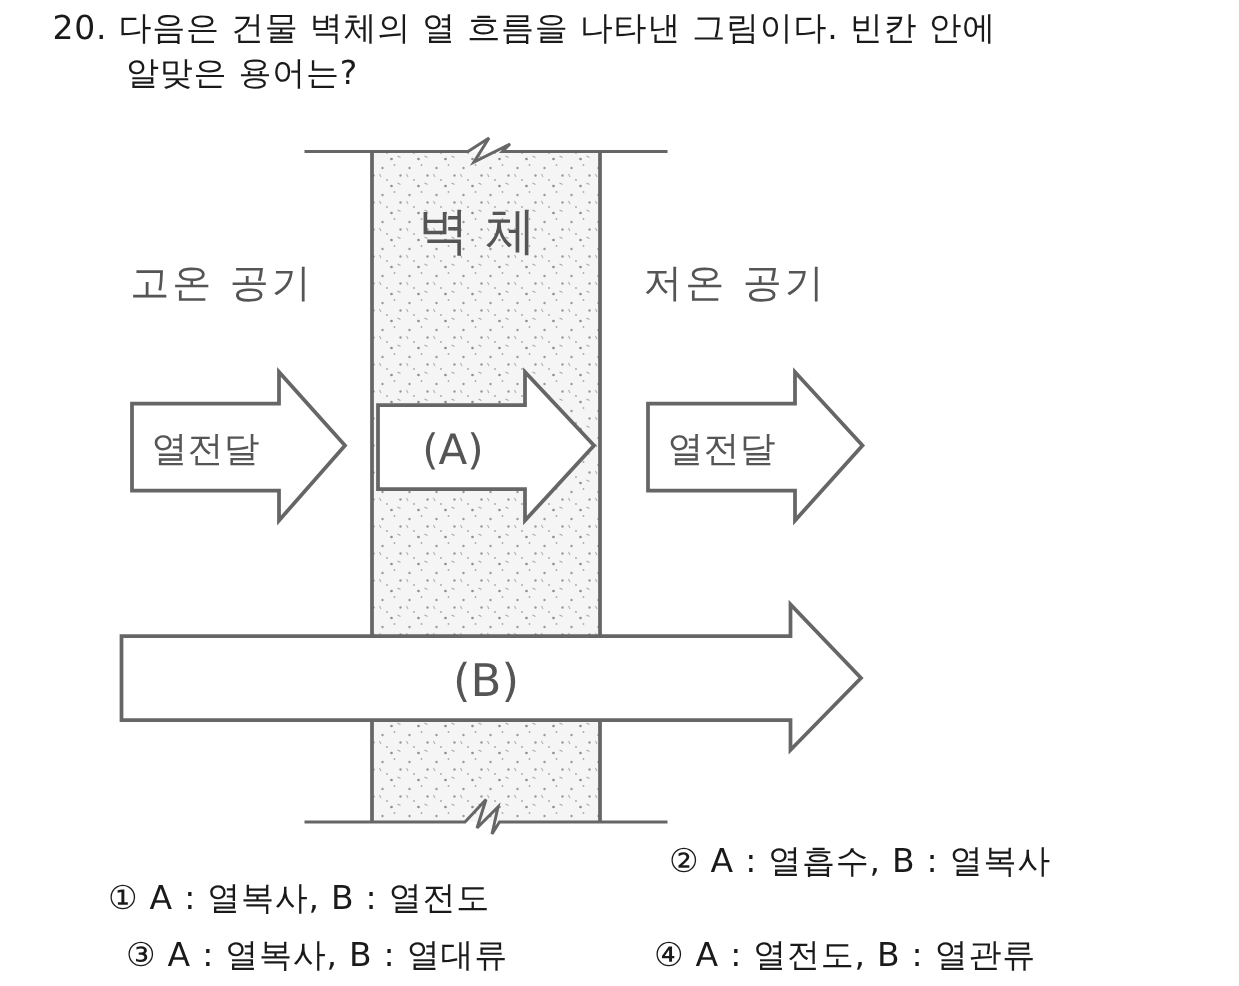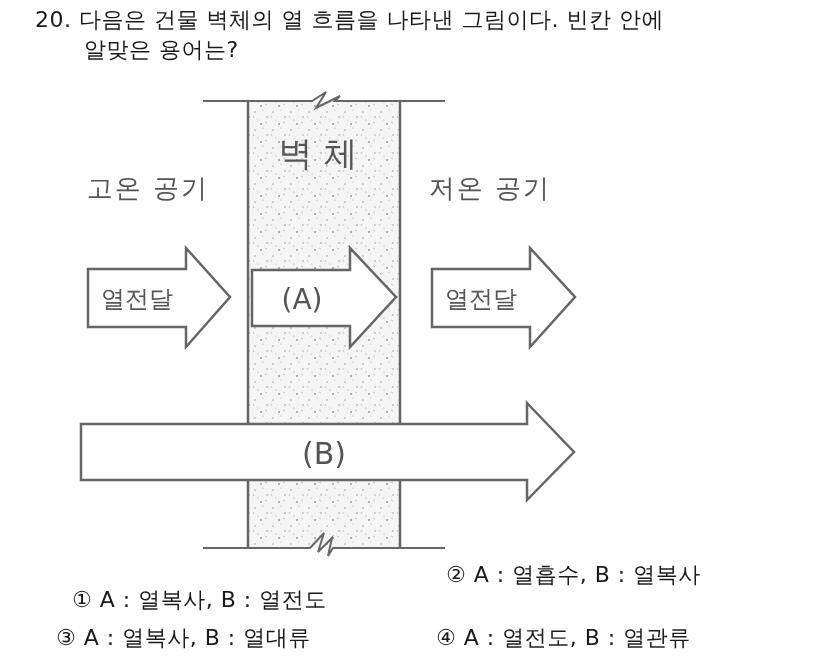--- a/index.html
+++ b/index.html
@@ -6,21 +6,21 @@
     body { width: 826px; height: 657px; position: relative; overflow: hidden;
            font-family: "DejaVu Sans", "Liberation Sans", sans-serif; color: #1a1a1a; }
     .q-line { position: absolute; font-size: 22px; line-height: 26px; white-space: pre; letter-spacing: 0.5px; }
     #q-line1 { left: 35px; top: 7px; }
     #q-line2 { left: 84px; top: 37px; }
     #diagram { position: absolute; left: 0; top: 0; width: 826px; height: 580px; }
     .diag-text { font-family: "DejaVu Sans", "Liberation Sans", sans-serif; fill: #555; }
     .choice { position: absolute; font-size: 22px; line-height: 26px; white-space: pre; letter-spacing: 0.5px; }
     #choice-1 { left: 72px; top: 587px; }
     #choice-2 { left: 418px; top: 562px; margin-left: 28px; }
-    #choice-3 { left: 56px; top: 625px; }
+    #choice-3 { left: 84px; top: 625px; }
     #choice-4 { left: 436px; top: 625px; }
   </style>
 </head>
 <body>
 
 <div id="q-line1" class="q-line">20. 다음은 건물 벽체의 열 흐름을 나타낸 그림이다. 빈칸 안에</div>
 <div id="q-line2" class="q-line">알맞은 용어는?</div>
 
 <svg id="diagram" viewBox="0 0 826 580" xmlns="http://www.w3.org/2000/svg">
   <defs>

